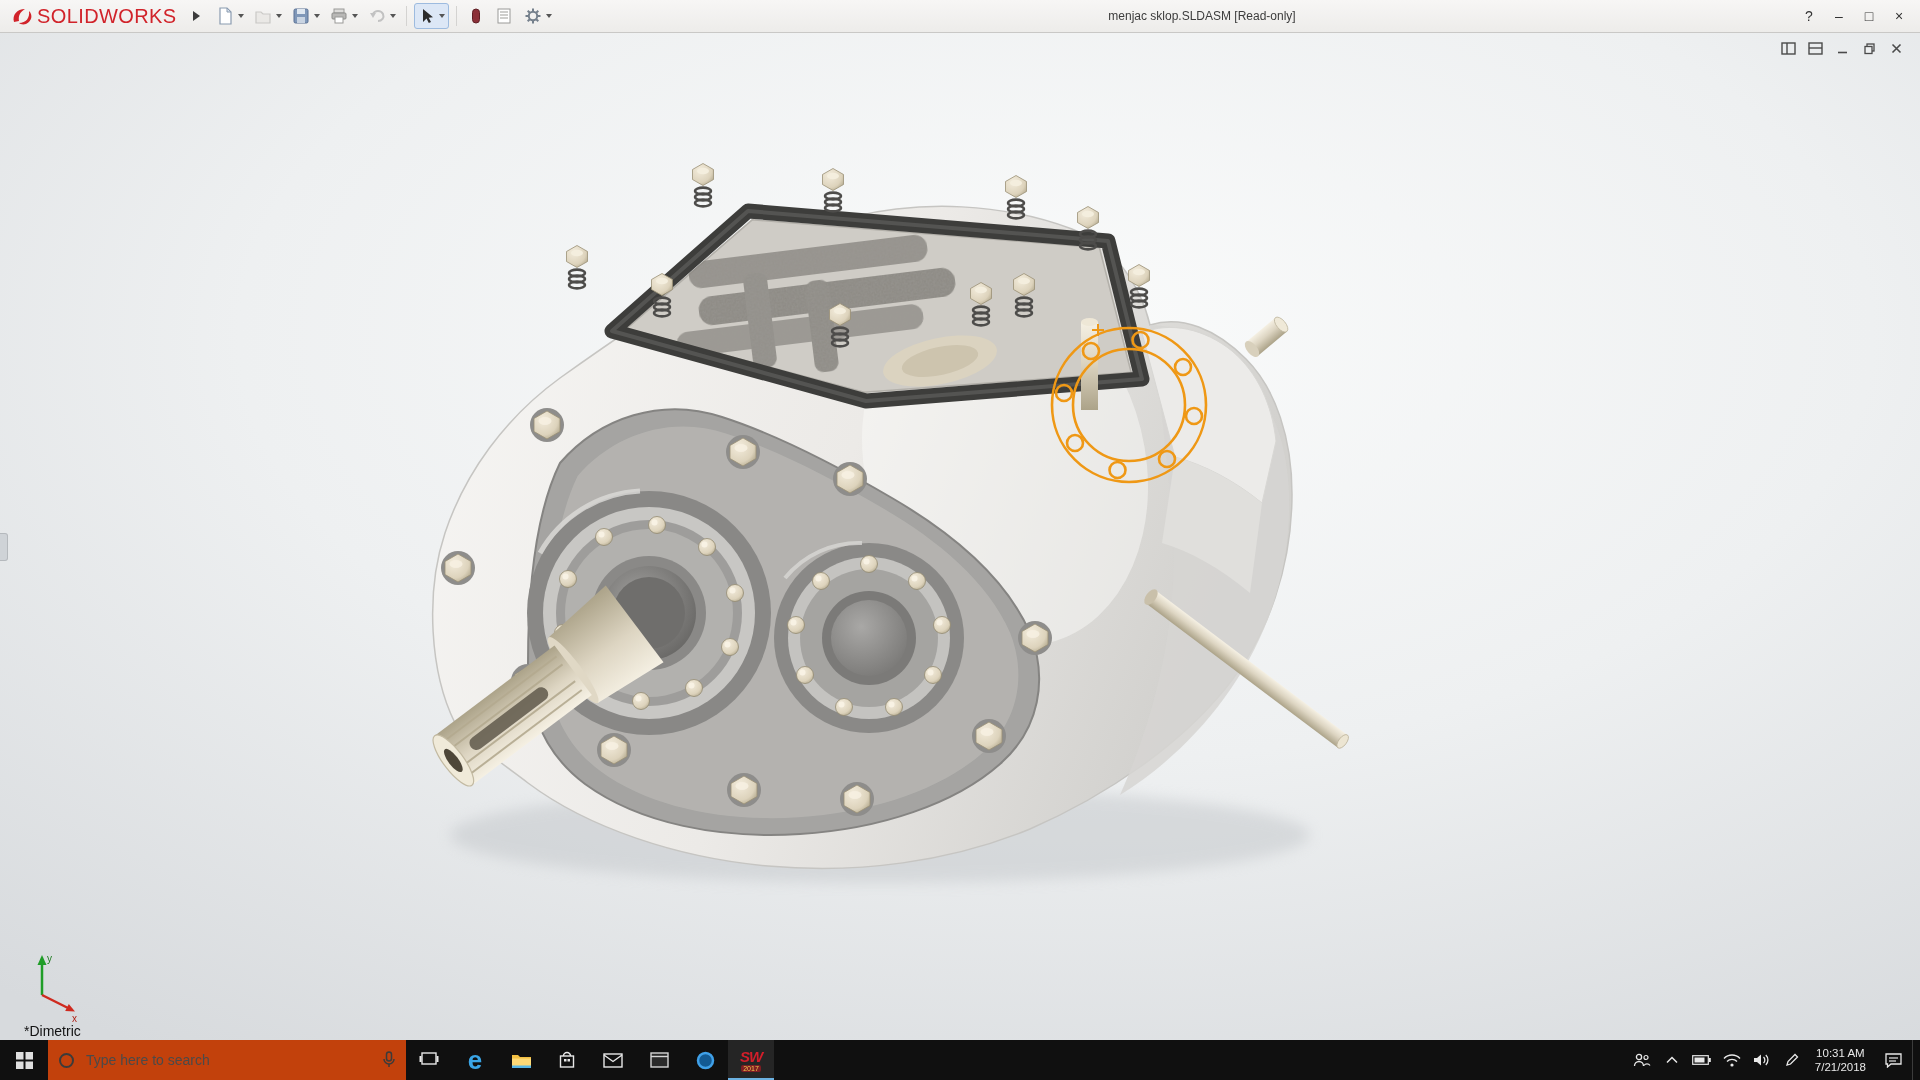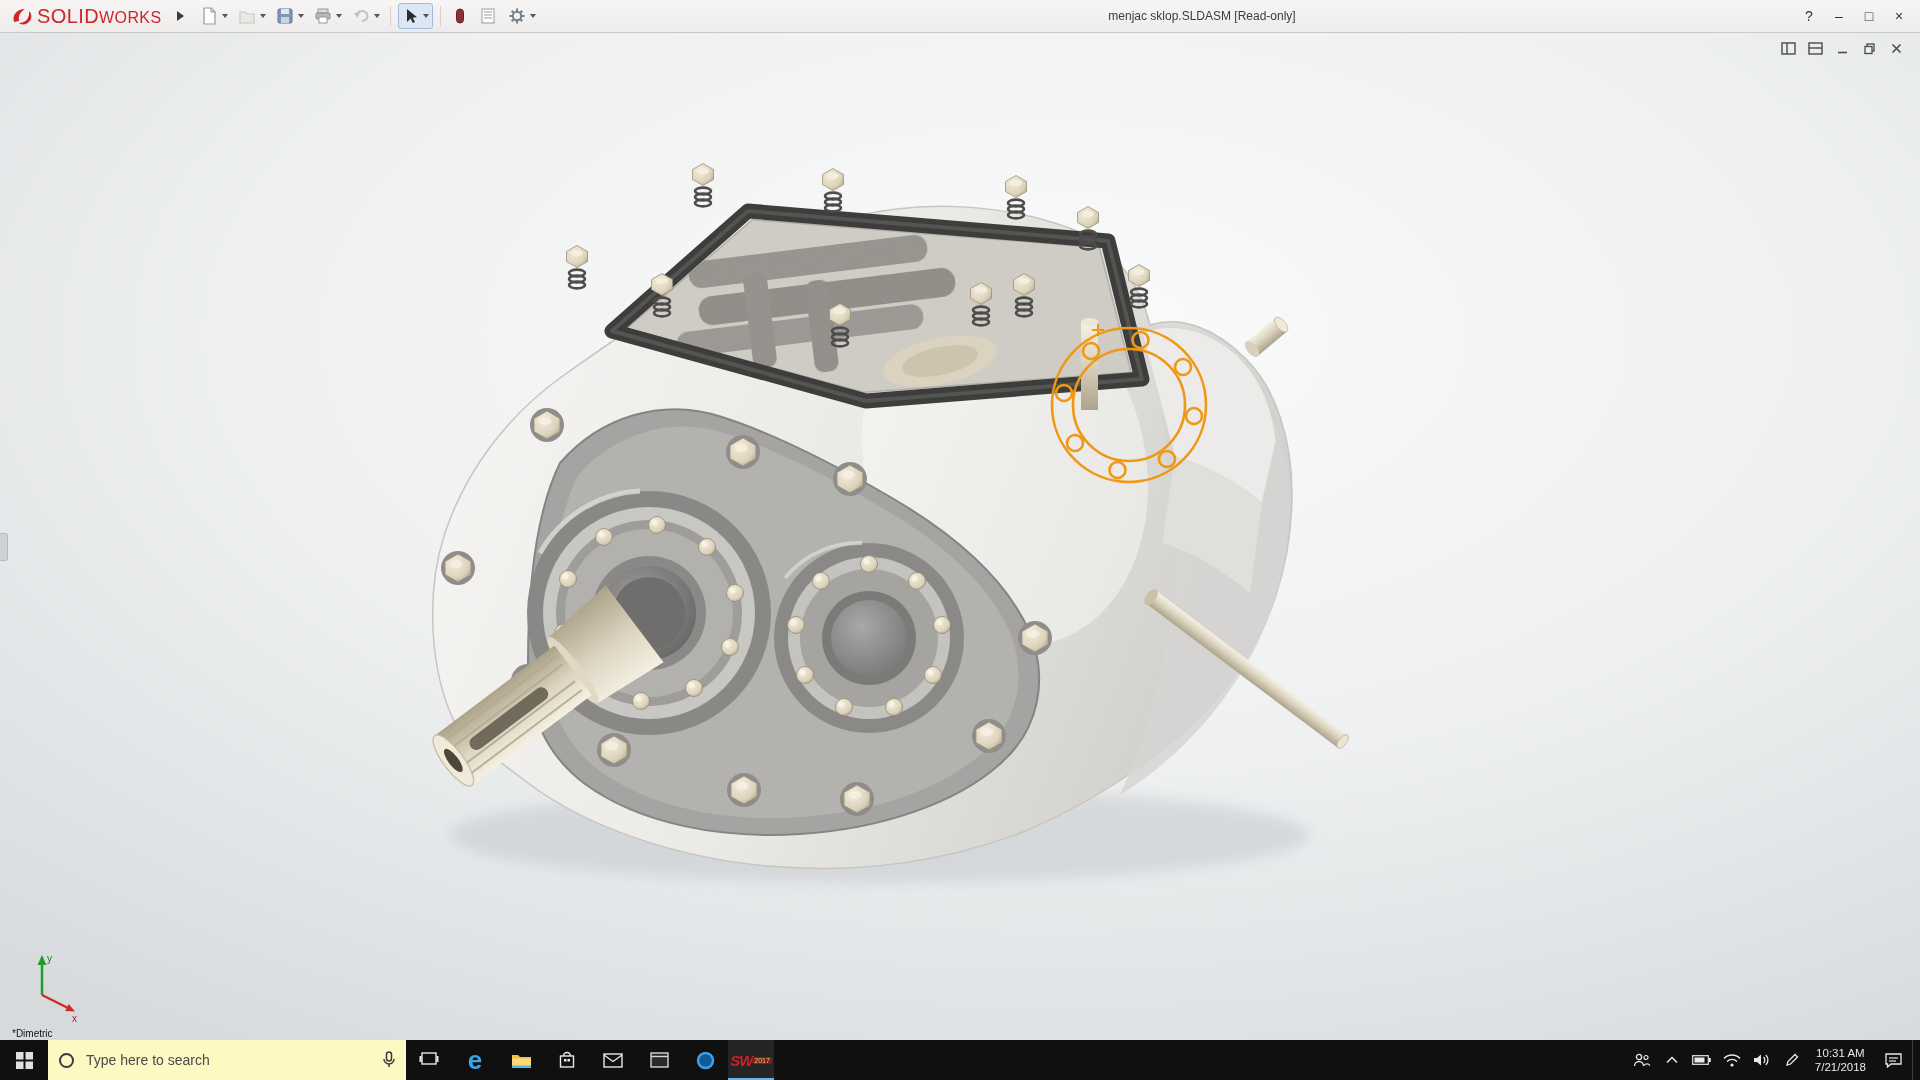--- a/index.html
+++ b/index.html
@@ -5,59 +5,59 @@
   html,body{margin:0;padding:0;width:1920px;height:1080px;overflow:hidden;
     font-family:"Liberation Sans",sans-serif;background:#000;}
   .app{width:1920px;height:1080px;display:flex;flex-direction:column;}
 
   
   .titlebar{height:32px;background:linear-gradient(#f7f6f5,#edecea);
     border-bottom:1px solid #c9c8c6;display:flex;align-items:center;
     position:relative;padding:0 6px;flex:0 0 auto;z-index:5;}
   .logo{display:flex;align-items:center;gap:3px;margin-left:4px;}
   .logo-solid{font-weight:400;font-size:20px;color:#d1232a;letter-spacing:.4px;}
-  .logo-works{font-weight:400;font-size:16px;color:#d1232a;letter-spacing:.4px;text-align:right;}
+  .logo-works{font-weight:400;font-size:20px;color:#d1232a;letter-spacing:.4px;text-align:right;}
   .flyout{width:0;height:0;border-left:7px solid #3c3c3c;border-top:5px solid transparent;
     border-bottom:5px solid transparent;margin:0 12px 0 16px;cursor:pointer;}
   .toolbar{display:flex;align-items:center;gap:3px;}
   .tbtn{height:26px;display:flex;align-items:center;padding:0 3px;border-radius:3px;gap:2px;}
   .tbtn svg{display:block;}
   .tbtn .caret{width:0;height:0;border-top:4px solid #555;
     border-left:3.5px solid transparent;border-right:3.5px solid transparent;margin-left:1px;}
   .tbtn.active{background:#dce7f6;border:1px solid #9dbbdf;height:24px;}
   .tsep{width:1px;height:20px;background:#d4d3d1;margin:0 4px;}
   .doc-title{position:absolute;left:1202px;transform:translateX(-50%);
     font-size:12px;color:#3c3c3c;white-space:nowrap;top:9px;}
   .win-controls{margin-left:auto;display:flex;align-items:center;}
   .wbtn{width:30px;height:26px;display:flex;align-items:center;justify-content:center;
     font-size:14px;color:#333;cursor:pointer;}
 
   
   .viewport{flex:1 1 auto;position:relative;overflow:hidden;background:#e8eaec;}
   svg.scene{position:absolute;left:0;top:0;}
   .doc-win-controls{position:absolute;top:8px;right:16px;display:flex;gap:11px;align-items:center;}
   .dbtn{width:16px;height:14px;display:flex;align-items:center;justify-content:center;cursor:pointer;}
-  .view-label{position:absolute;left:12px;bottom:1px;font-size:10px;color:#121212;margin-top:16px;}
+  .view-label{position:absolute;left:24px;bottom:1px;font-size:14px;color:#121212;margin-top:16px;}
   .panel-tab{position:absolute;left:0;top:500px;width:7px;height:26px;background:#cfd3d7;
     border:1px solid #b5b9bd;border-left:none;border-radius:0 3px 3px 0;cursor:pointer;}
 
   
   .taskbar{height:40px;background:#101010;display:flex;align-items:stretch;
     color:#e8e8e8;flex:0 0 auto;}
   .start{width:48px;display:flex;align-items:center;justify-content:center;cursor:pointer;}
-  .search{width:338px;background:#fef9c3;display:flex;align-items:center;
+  .search{width:338px;background:#c2410c;display:flex;align-items:center;
     padding:0 10px;gap:9px;}
   .search input{border:none;outline:none;flex:1;font-size:14px;
     font-family:"Liberation Sans",sans-serif;color:#222;background:transparent;}
   .search input::placeholder{color:#4a4a4a;opacity:1;}
   .tb-icon{width:46px;display:flex;align-items:center;justify-content:center;
     position:relative;cursor:pointer;}
   .tb-icon.active{background:rgba(255,255,255,.09);box-shadow:inset 0 -2px 0 #6cb2e2;}
   .edge-e{font-weight:700;font-size:26px;color:#3aa5e6;line-height:1;}
-  .sw-wrap{display:flex;flex-direction:row;align-items:center;line-height:1;text-align:right;}
+  .sw-wrap{display:flex;flex-direction:column;align-items:center;line-height:1;text-align:right;}
   .sw-letters{font-weight:700;font-style:italic;font-size:15px;color:#d31e2a;letter-spacing:-1px;}
   .sw-year{font-size:7px;color:#f2c94c;background:#7e1d23;padding:0 2px;border-radius:2px;margin-top:1px;}
   .tb-spacer{flex:1;}
   .tray-icon{width:30px;display:flex;align-items:center;justify-content:center;cursor:pointer;}
   .clock{display:flex;flex-direction:column;justify-content:center;align-items:center;
     font-size:11.5px;line-height:14px;padding:0 8px;cursor:pointer;text-align:center;}
   .action{width:38px;display:flex;align-items:center;justify-content:center;cursor:pointer;}
   .show-desktop{width:7px;border-left:1px solid #3c3c3c;cursor:pointer;}
 </style>
 </head>

